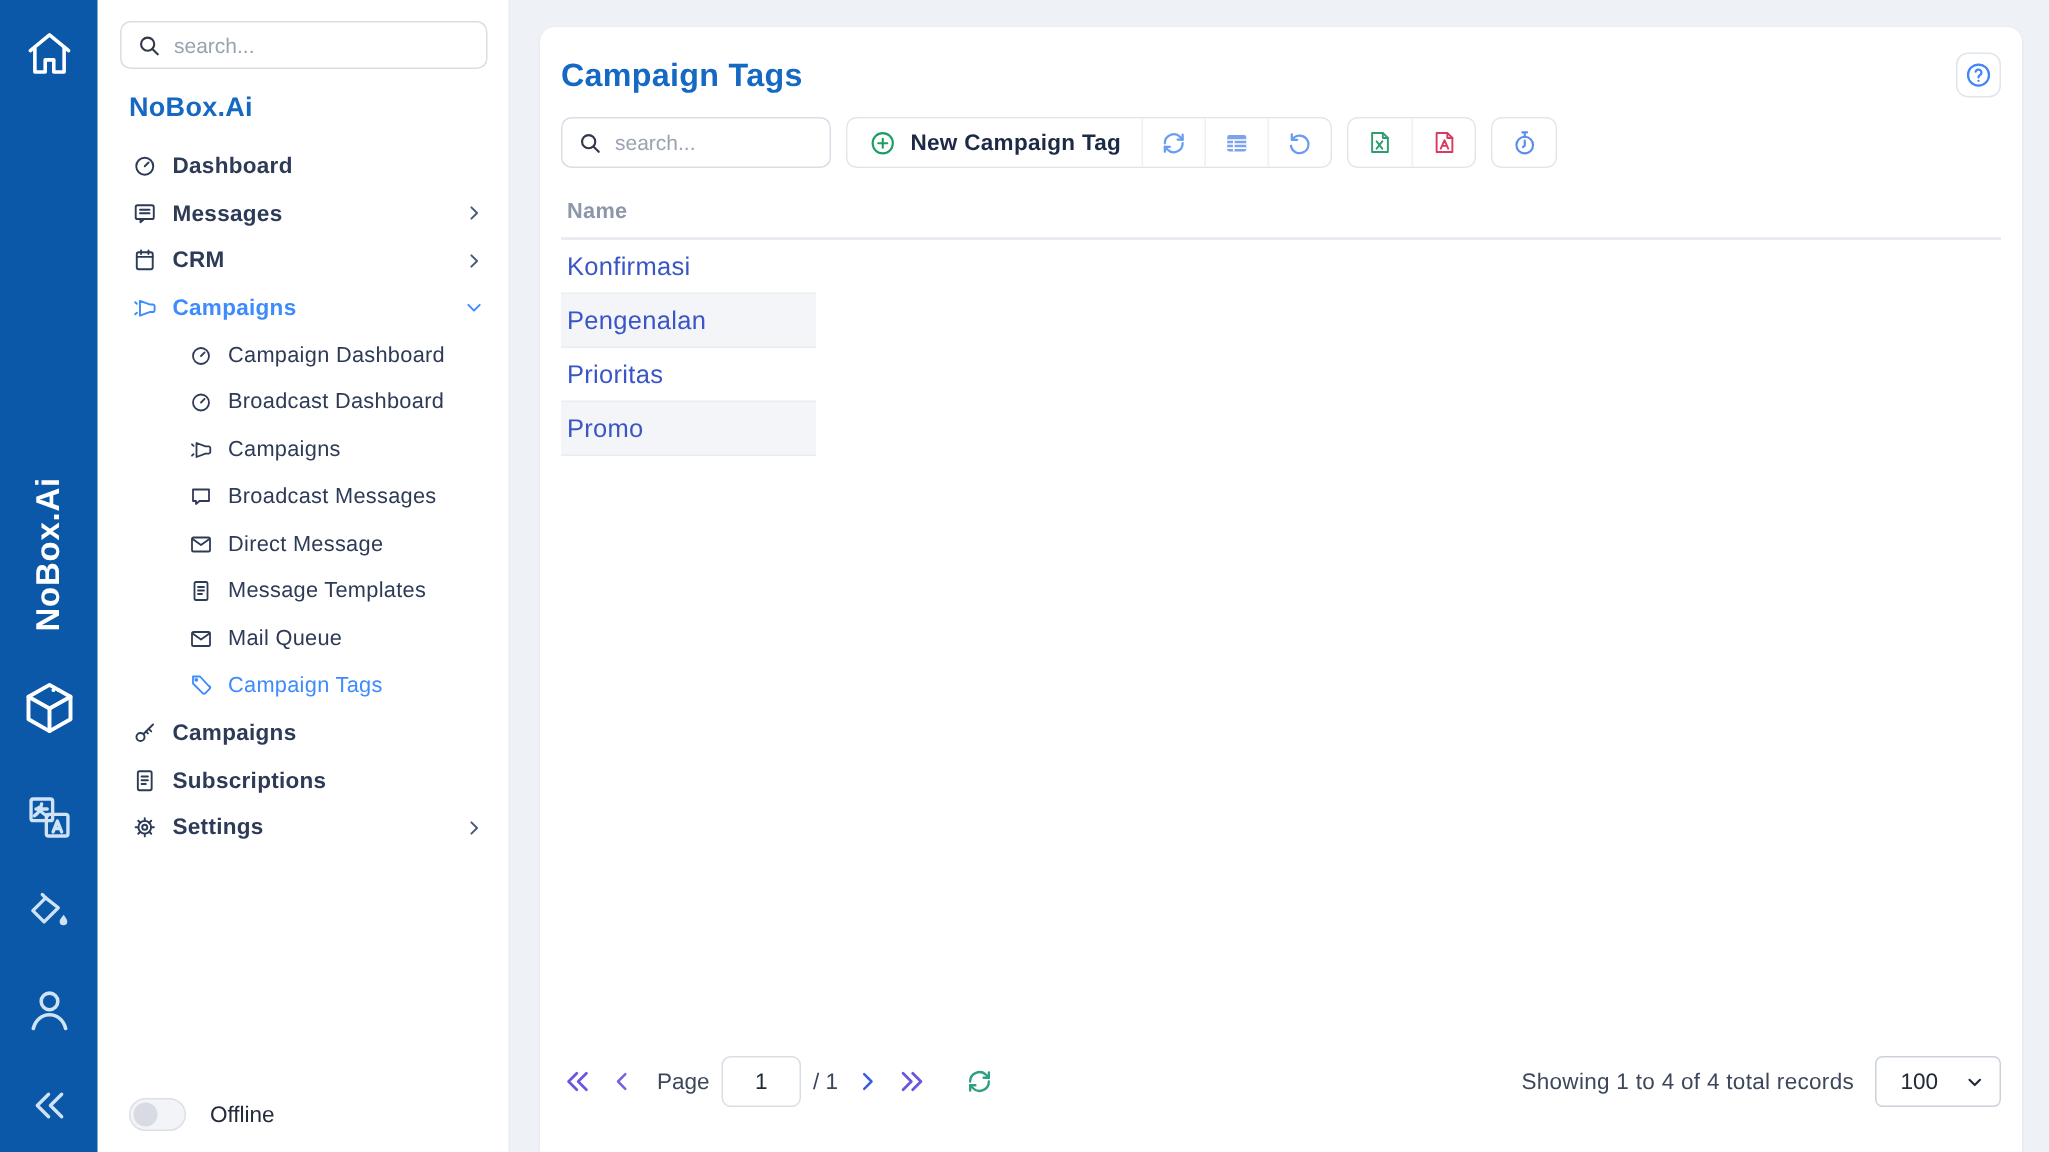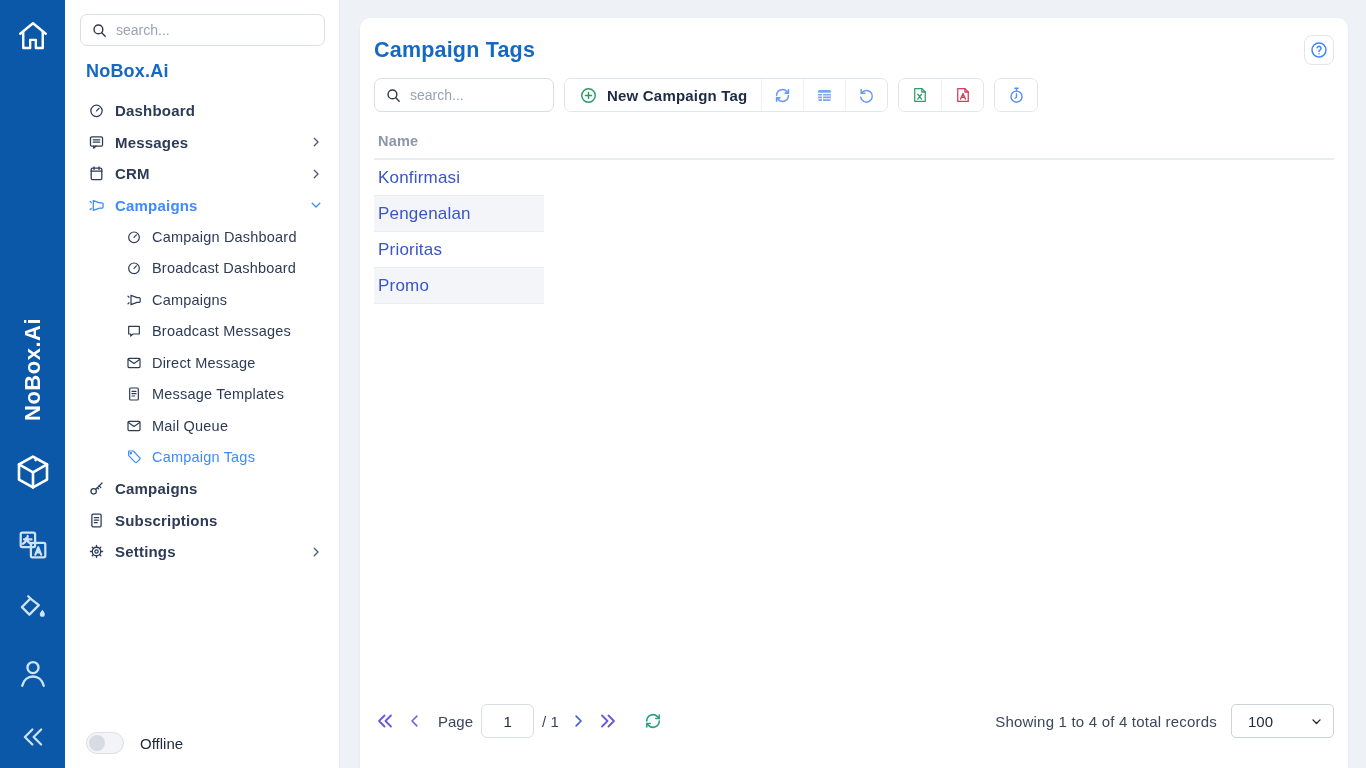--- a/index.html
+++ b/index.html
@@ -68,21 +68,21 @@
   .foot-left { display:flex; align-items:center; }
   .pg-ic { display:flex; align-items:center; cursor:pointer; }
   .pg-first,.pg-last { color:#6b57de; } .pg-prev { color:#7b61e0; } .pg-next { color:#3d5ce0; }
   .pg-label { margin:0 8px 0 14px; font-size:15px; color:#3c475c; font-weight:500; }
   .pg-input { width:53px; height:34px; border:1px solid #d9dde4; border-radius:6px; text-align:center; font-size:15px; color:#222b3a;
     outline:none; font-family:inherit; }
   .pg-total { margin:0 10px 0 8px; font-size:15px; color:#3c475c; font-weight:500; }
   .pg-gap { width:10px; } .pg-refresh { margin-left:24px; color:#2f9e82; }
   .foot-right { display:flex; align-items:center; gap:14px; }
   .showing { font-size:15px; color:#3c475c; font-weight:500; letter-spacing:.2px; }
-  .size-select { width:103px; height:34px; border:1px solid #ccd2db; border-radius:5px; display:flex; align-items:center; justify-content:space-between;
+  .size-select { width:84px; height:34px; border:1px solid #ccd2db; border-radius:5px; display:flex; align-items:center; justify-content:space-between;
     padding:0 10px 0 16px; font-size:15px; color:#222b3a; cursor:pointer; background:#fff; }
 </style>
 </head>
 <body>
 
 <div class="app">
 
   <aside class="rail">
     <span class="ric" style="top:18px;">
       <svg width="36" height="36" viewBox="0 0 24 24" fill="none" stroke="currentColor" stroke-width="1.6" stroke-linecap="round" stroke-linejoin="round">

